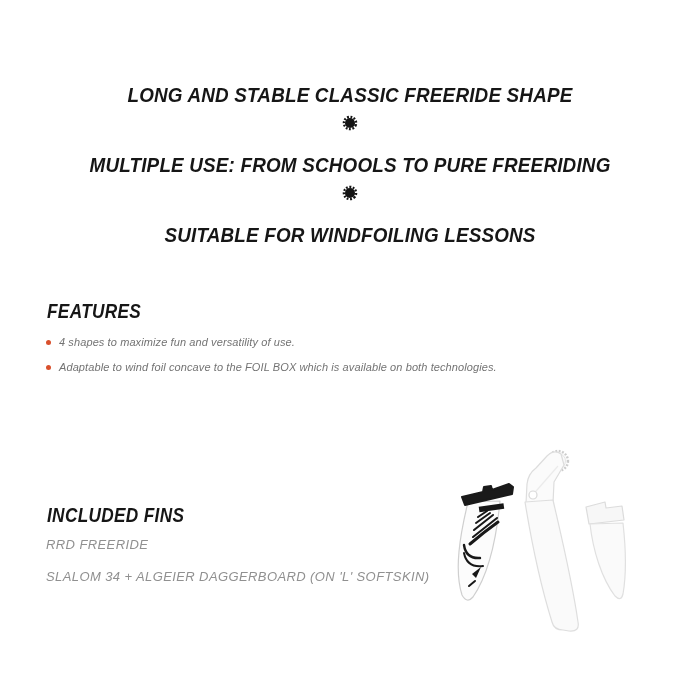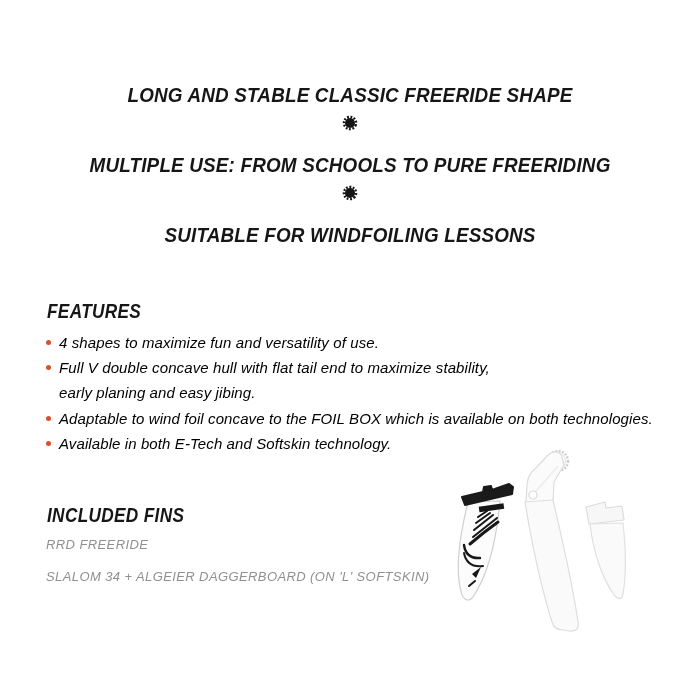--- a/index.html
+++ b/index.html
@@ -50,23 +50,23 @@
   .section-heading.fins { top: 503px; }
 
   
   .features-list {
     position: absolute; left: 46px; top: 330px; width: 650px;
     list-style: none;
   }
   .features-list li {
     position: relative;
     padding-left: 13px;
-    font-size: 15px;
+    font-size: 11px;
     line-height: 25.2px;
-    color: #000000;
+    color: #737373;
     white-space: pre-line;
     letter-spacing: 0.1px;
   }
   .features-list li::before {
     content: "";
     position: absolute; left: 0; top: 10px;
     width: 5px; height: 5px;
     border-radius: 50%;
     background: #d9502c;
   }
@@ -111,24 +111,21 @@
       <circle cx="10" cy="10" r="6.8" fill="none" stroke="#141414" stroke-width="2.6" stroke-dasharray="2 1.7" transform="rotate(40 10 10)"></circle>
     </svg>
   </div>
 
   <div class="headline h3">SUITABLE FOR WINDFOILING LESSONS</div>
 
   <div class="section-heading features">FEATURES</div>
 
   <ul class="features-list">
     <li>4 shapes to maximize fun and versatility of use.</li>
-    <li>Full V double concave hull with flat tail end to maximize stability,
-early planing and easy jibing.</li>
     <li>Adaptable to wind foil concave to the FOIL BOX which is available on both technologies.</li>
-    <li>Available in both E-Tech and Softskin technology.</li>
   </ul>
 
   <div class="section-heading fins">INCLUDED FINS</div>
 
   <div class="fin-line l1">RRD FREERIDE</div>
   <div class="fin-line l2">SLALOM 34 + ALGEIER DAGGERBOARD (ON 'L' SOFTSKIN)</div>
 
   <div class="fins-figure">
     <svg viewBox="0 0 260 260" aria-hidden="true">
 

